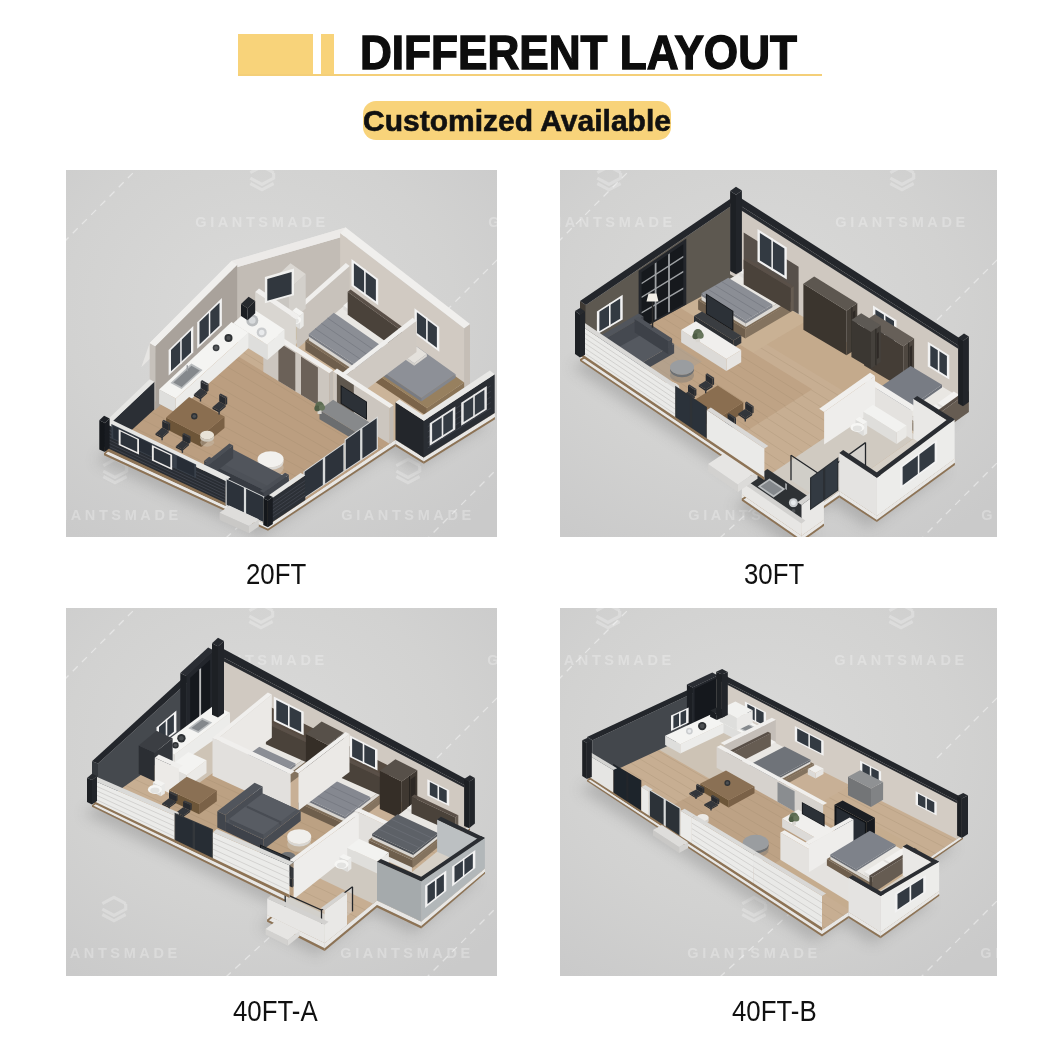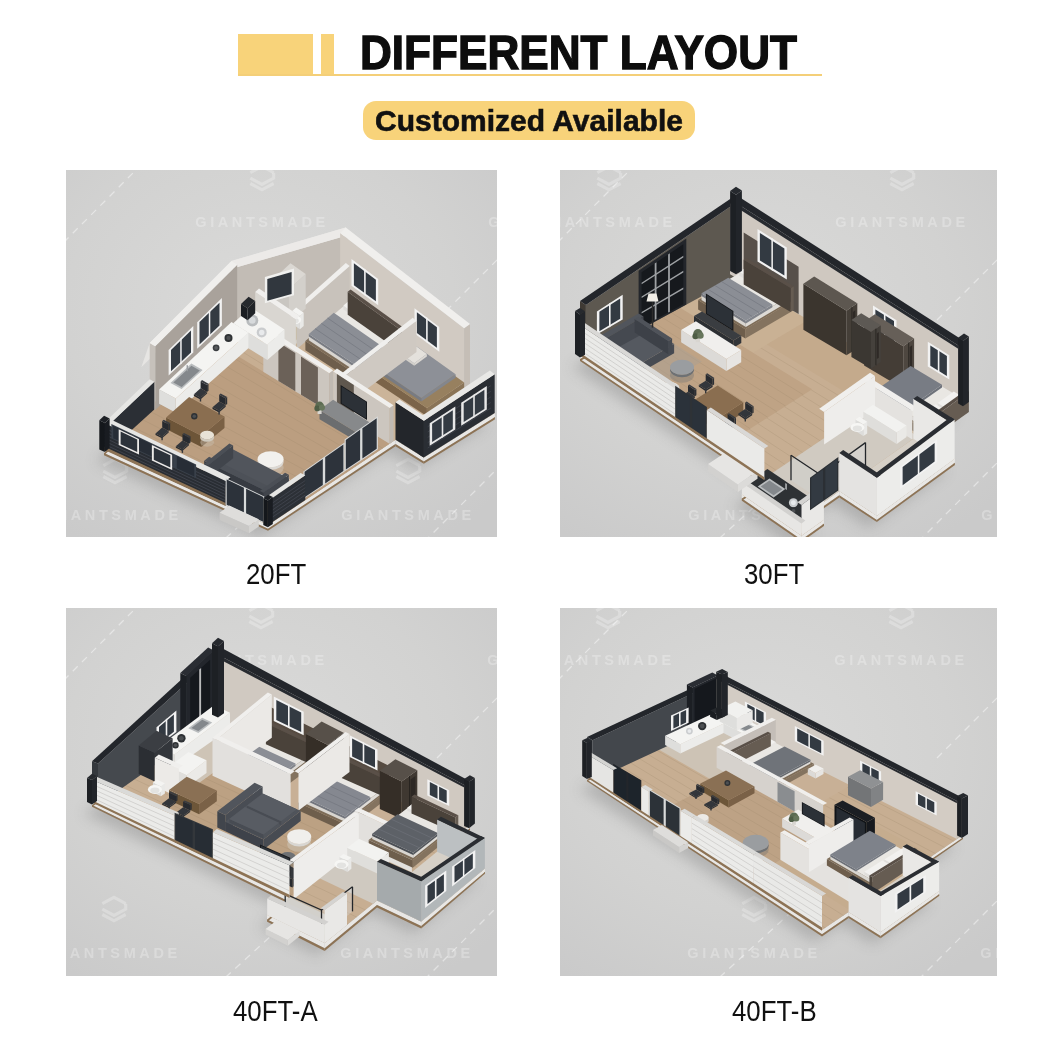--- a/index.html
+++ b/index.html
@@ -8,21 +8,21 @@
 <body>
 
 <div style="position:absolute;left:238px;top:34px;width:75px;height:41px;background:#f8d37a;"></div>
 
 <div style="position:absolute;left:321px;top:34px;width:13px;height:41px;background:#f8d37a;"></div>
 
 <div style="position:absolute;left:238px;top:74px;width:584px;height:2px;background:#f4cf78;"></div>
 
 <div style="position:absolute;left:360px;top:24px;font-size:49px;font-weight:bold;color:#0d0d0d;-webkit-text-stroke:1.4px #0d0d0d;transform:scaleX(0.9);transform-origin:left top;white-space:nowrap;">DIFFERENT LAYOUT</div>
 
-<div style="position:absolute;left:363px;top:101px;width:332px;height:39px;background:#f8d37a;border-radius:13px;text-align:center;line-height:39px;font-size:30px;font-weight:bold;color:#111;-webkit-text-stroke:0.6px #111;">Customized Available</div>
+<div style="position:absolute;left:363px;top:101px;width:308px;height:39px;background:#f8d37a;border-radius:13px;text-align:center;line-height:39px;font-size:30px;font-weight:bold;color:#111;-webkit-text-stroke:0.6px #111;">Customized Available</div>
 <div style="position:absolute;left:66px;top:170px;width:431px;height:367px;">
 <svg width="431" height="367" viewBox="0 0 431 367">
 <defs>
 <radialGradient id="bg1" cx="45%" cy="38%" r="75%">
 <stop offset="0%" stop-color="#dadad9"></stop>
           <stop offset="60%" stop-color="#d2d2d1"></stop>
           <stop offset="100%" stop-color="#cacaca"></stop>
 </radialGradient>
 <filter id="blur1a" x="-30%" y="-30%" width="160%" height="160%">
           <feGaussianBlur stdDeviation="7"></feGaussianBlur>

